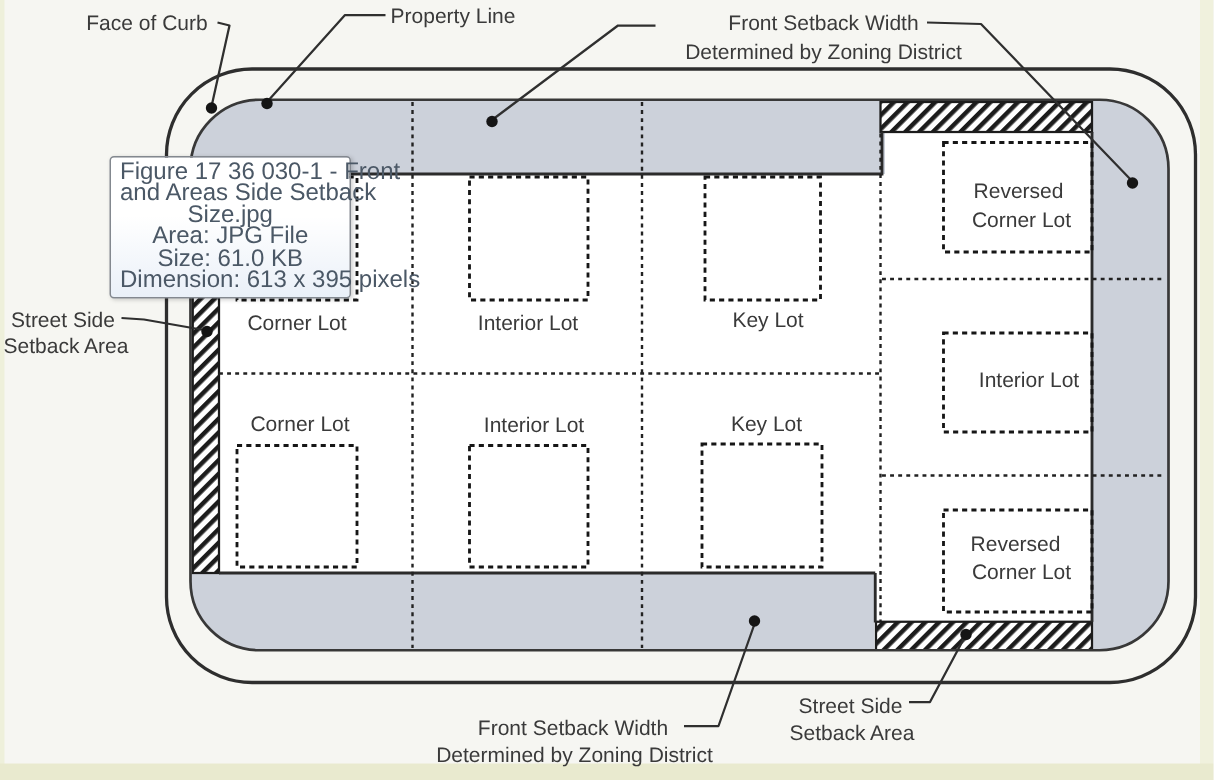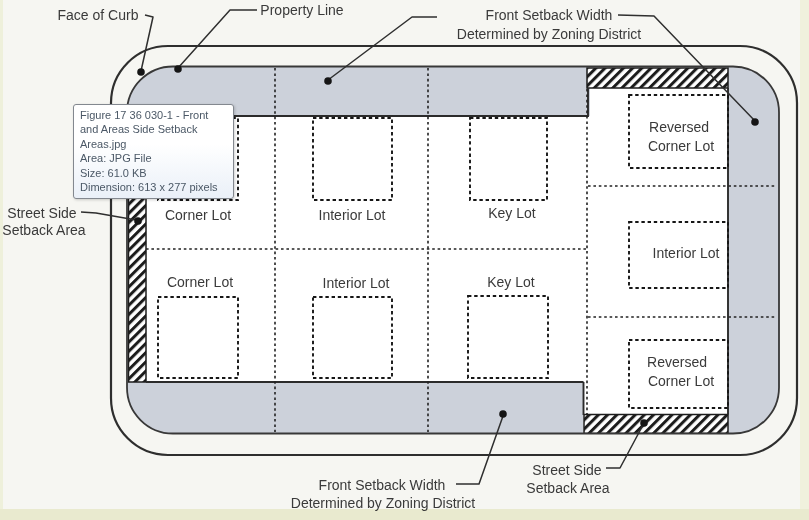--- a/index.html
+++ b/index.html
@@ -15,22 +15,22 @@
     fill:#3a3a3a;
   }
   .callout{font-size:14px;}
   .lotlabel{font-size:14px;}
   .tooltip{
     position:absolute;left:73px;top:104px;width:161px;box-sizing:border-box;
     border:1px solid #83888f;border-radius:3px;
     background:linear-gradient(180deg,#ffffff 0%,#ffffff 42%,#eaf0f8 100%);
     box-shadow:1px 1px 3px rgba(0,0,0,0.18);
     padding:3px 6px 4px 6px;
-    font-size:11px;line-height:14.4px;color:#4b5866;
-    white-space:nowrap;z-index:5;
+    font-size:16px;line-height:14.4px;color:#4b5866;
+    white-space:nowrap;z-index:5;text-align:center;
   }
 </style>
 </head>
 <body>
 
 <div class="stage">
 
 <svg width="809" height="520" viewBox="0 0 809 520">
   <defs>
     <clipPath id="propclip">
@@ -132,19 +132,19 @@
   <text class="lotlabel" x="679" y="132" text-anchor="middle">Reversed</text>
   <text class="lotlabel" x="681" y="151" text-anchor="middle">Corner Lot</text>
   <text class="lotlabel" x="686" y="258" text-anchor="middle">Interior Lot</text>
   <text class="lotlabel" x="677" y="367" text-anchor="middle">Reversed</text>
   <text class="lotlabel" x="681" y="386" text-anchor="middle">Corner Lot</text>
 </svg>
 
   <div class="tooltip">
     <div>Figure 17 36 030-1 - Front</div>
     <div>and Areas Side Setback</div>
-    <div>Areas.jpg</div>
+    <div>Size.jpg</div>
     <div>Area: JPG File</div>
     <div>Size: 61.0 KB</div>
-    <div>Dimension: 613 x 277 pixels</div>
+    <div>Dimension: 613 x 395 pixels</div>
   </div>
 
 </div>
 
 </body></html>

